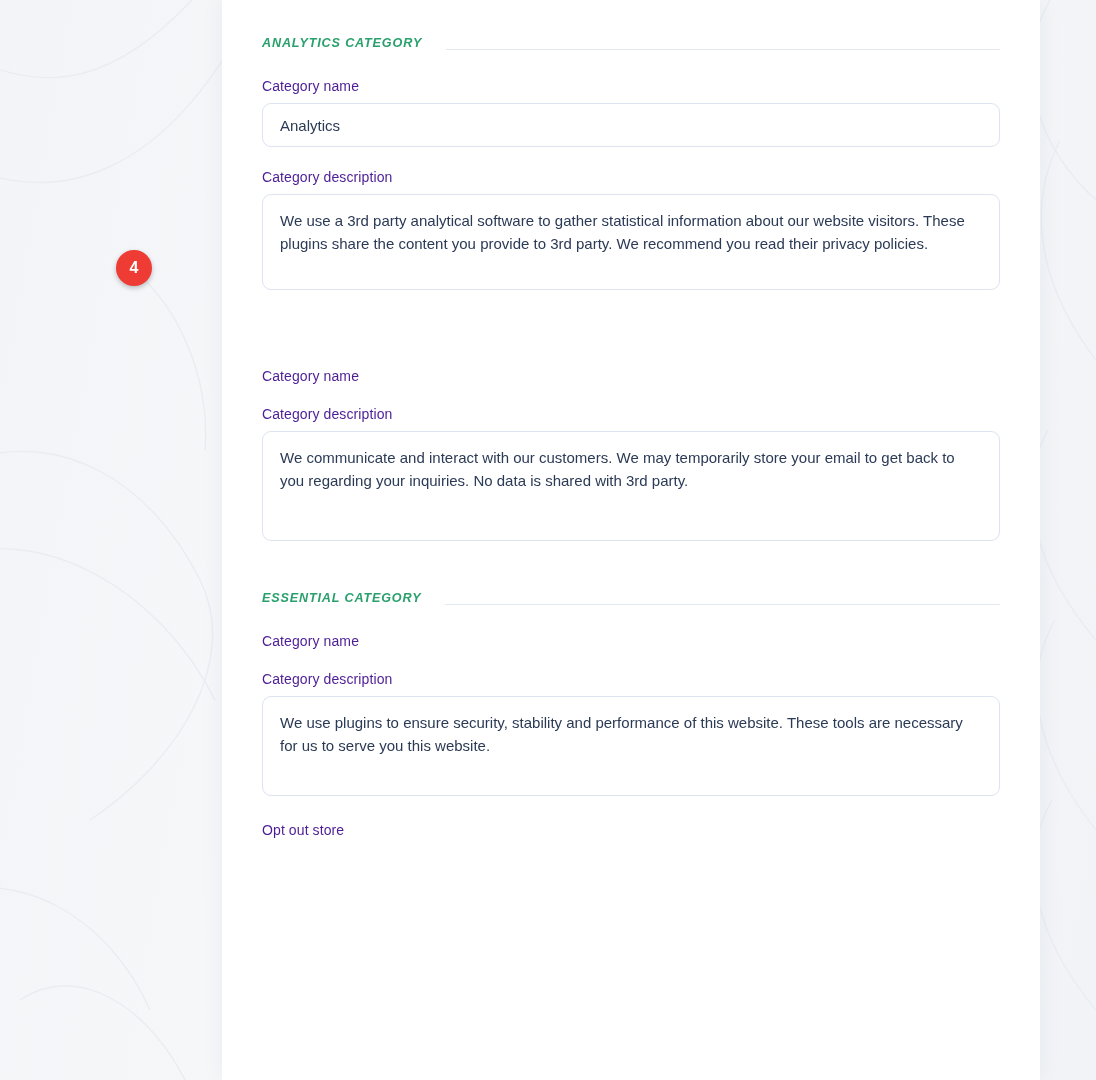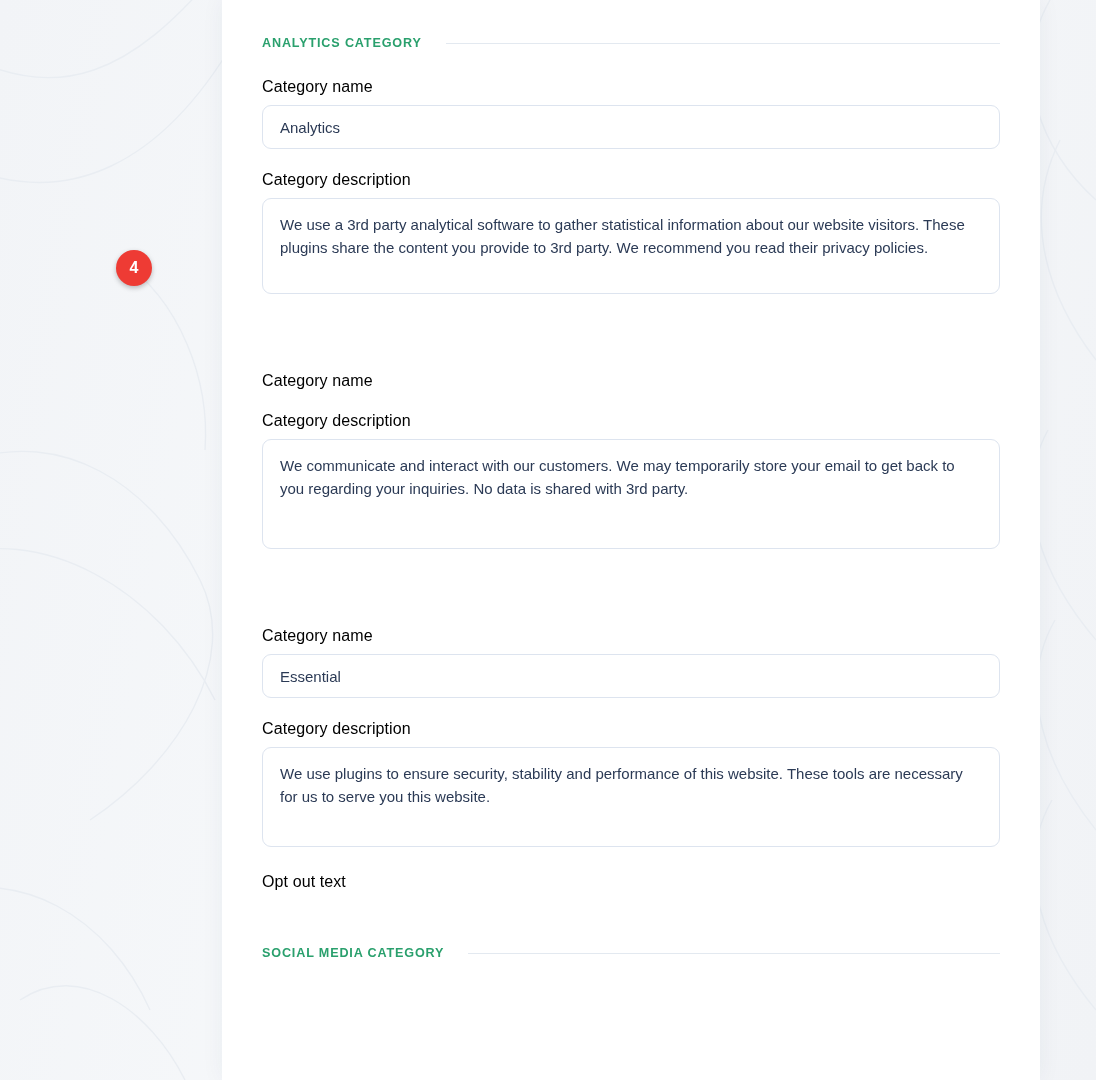--- a/index.html
+++ b/index.html
@@ -35,43 +35,44 @@
     z-index: 1;
     box-shadow: 0 0 22px rgba(40,60,90,0.055);
   }
   .card-inner {
     padding: 0 40px;
   }
 
   
   .section-head {
     display: flex;
-    align-items: center;
+    align-items: flex-end;
     gap: 24px;
     padding-top: 0;
+    font-style: italic;
   }
   .section-head .title {
     color: #2aa06d;
     font-size: 12.6px;
     font-weight: bold;
     letter-spacing: 0.85px;
     white-space: nowrap;
     text-transform: uppercase;
   }
   .section-head .rule {
     flex: 1 1 auto;
     height: 1px;
     background: #e3e9f0;
   }
 
   
   .field { margin-top: 22px; }
   .field-label {
-    color: #000000;
-    font-size: 16px;
+    color: #4c1d95;
+    font-size: 14px;
     font-weight: normal;
     letter-spacing: 0.1px;
     margin-bottom: 9px;
     display: block;
   }
   .text-input {
     width: 100%;
     height: 44px;
     border: 1px solid #dde4ef;
     border-radius: 9px;
@@ -174,36 +175,33 @@
       </div>
       <div class="field" style="margin-top:22px;">
         <label class="field-label">Category description</label>
         <textarea class="text-area ta-2" style="">We communicate and interact with our customers. We may temporarily store your email to get back to you regarding your inquiries. No data is shared with 3rd party.</textarea>
       </div>
     </div>
 
     <div class="gap-section"></div>
 
     <div class="section-block">
+      <div class="section-head">
+        <span class="title">ESSENTIAL CATEGORY</span>
+        <span class="rule"></span>
+      </div>
       <div class="field" style="margin-top:28px;">
         <label class="field-label">Category name</label>
-        <input class="text-input" value="Essential" style="">
       </div>
       <div class="field" style="margin-top:22px;">
         <label class="field-label">Category description</label>
         <textarea class="text-area ta-2b" style="">We use plugins to ensure security, stability and performance of this website. These tools are necessary for us to serve you this website.</textarea>
       </div>
       <div class="field" style="margin-top:22px;">
-        <label class="field-label">Opt out text</label>
+        <label class="field-label">Opt out store</label>
       </div>
     </div>
 
     <div class="gap-section"></div>
 
-    <div class="section-block">
-      <div class="section-head">
-        <span class="title">SOCIAL MEDIA CATEGORY</span>
-        <span class="rule"></span>
-      </div>
-    </div>
 
   </div>
 </div>
 
 </body></html>

